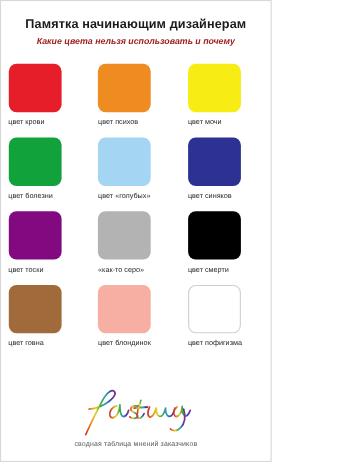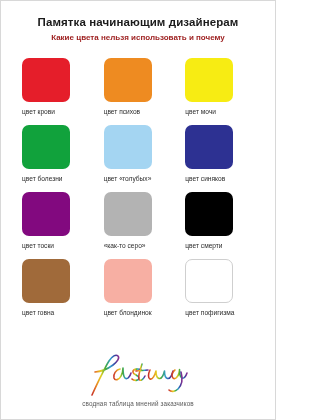--- a/index.html
+++ b/index.html
@@ -10,21 +10,21 @@
   body {
     width: 300px;
     height: 420px;
     overflow: hidden;
     font-family: "Liberation Sans", sans-serif;
     -webkit-font-smoothing: antialiased;
   }
   .page {
     position: relative;
     box-sizing: border-box;
-    width: 276px;
+    width: 247px;
     height: 420px;
     background: #ffffff;
     border: 1px solid #d8d8d8;
     padding: 0;
   }
   .header {
     text-align: center;
     padding-top: 14px;
   }
   .title {
@@ -34,20 +34,21 @@
     letter-spacing: 0.1px;
     line-height: 14px;
     margin: 0;
   }
   .subtitle {
     font-size: 8px;
     font-weight: bold;
     color: #9c1c1c;
     line-height: 12px;
     margin: 3px 0 0 0;
+    font-style: italic;
   }
   .grid {
     margin: 14px auto 0 auto;
     width: 232px;
     display: grid;
     grid-template-columns: repeat(3, 1fr);
     grid-auto-rows: 67px;
     column-gap: 13px;
     row-gap: 0px;
   }

